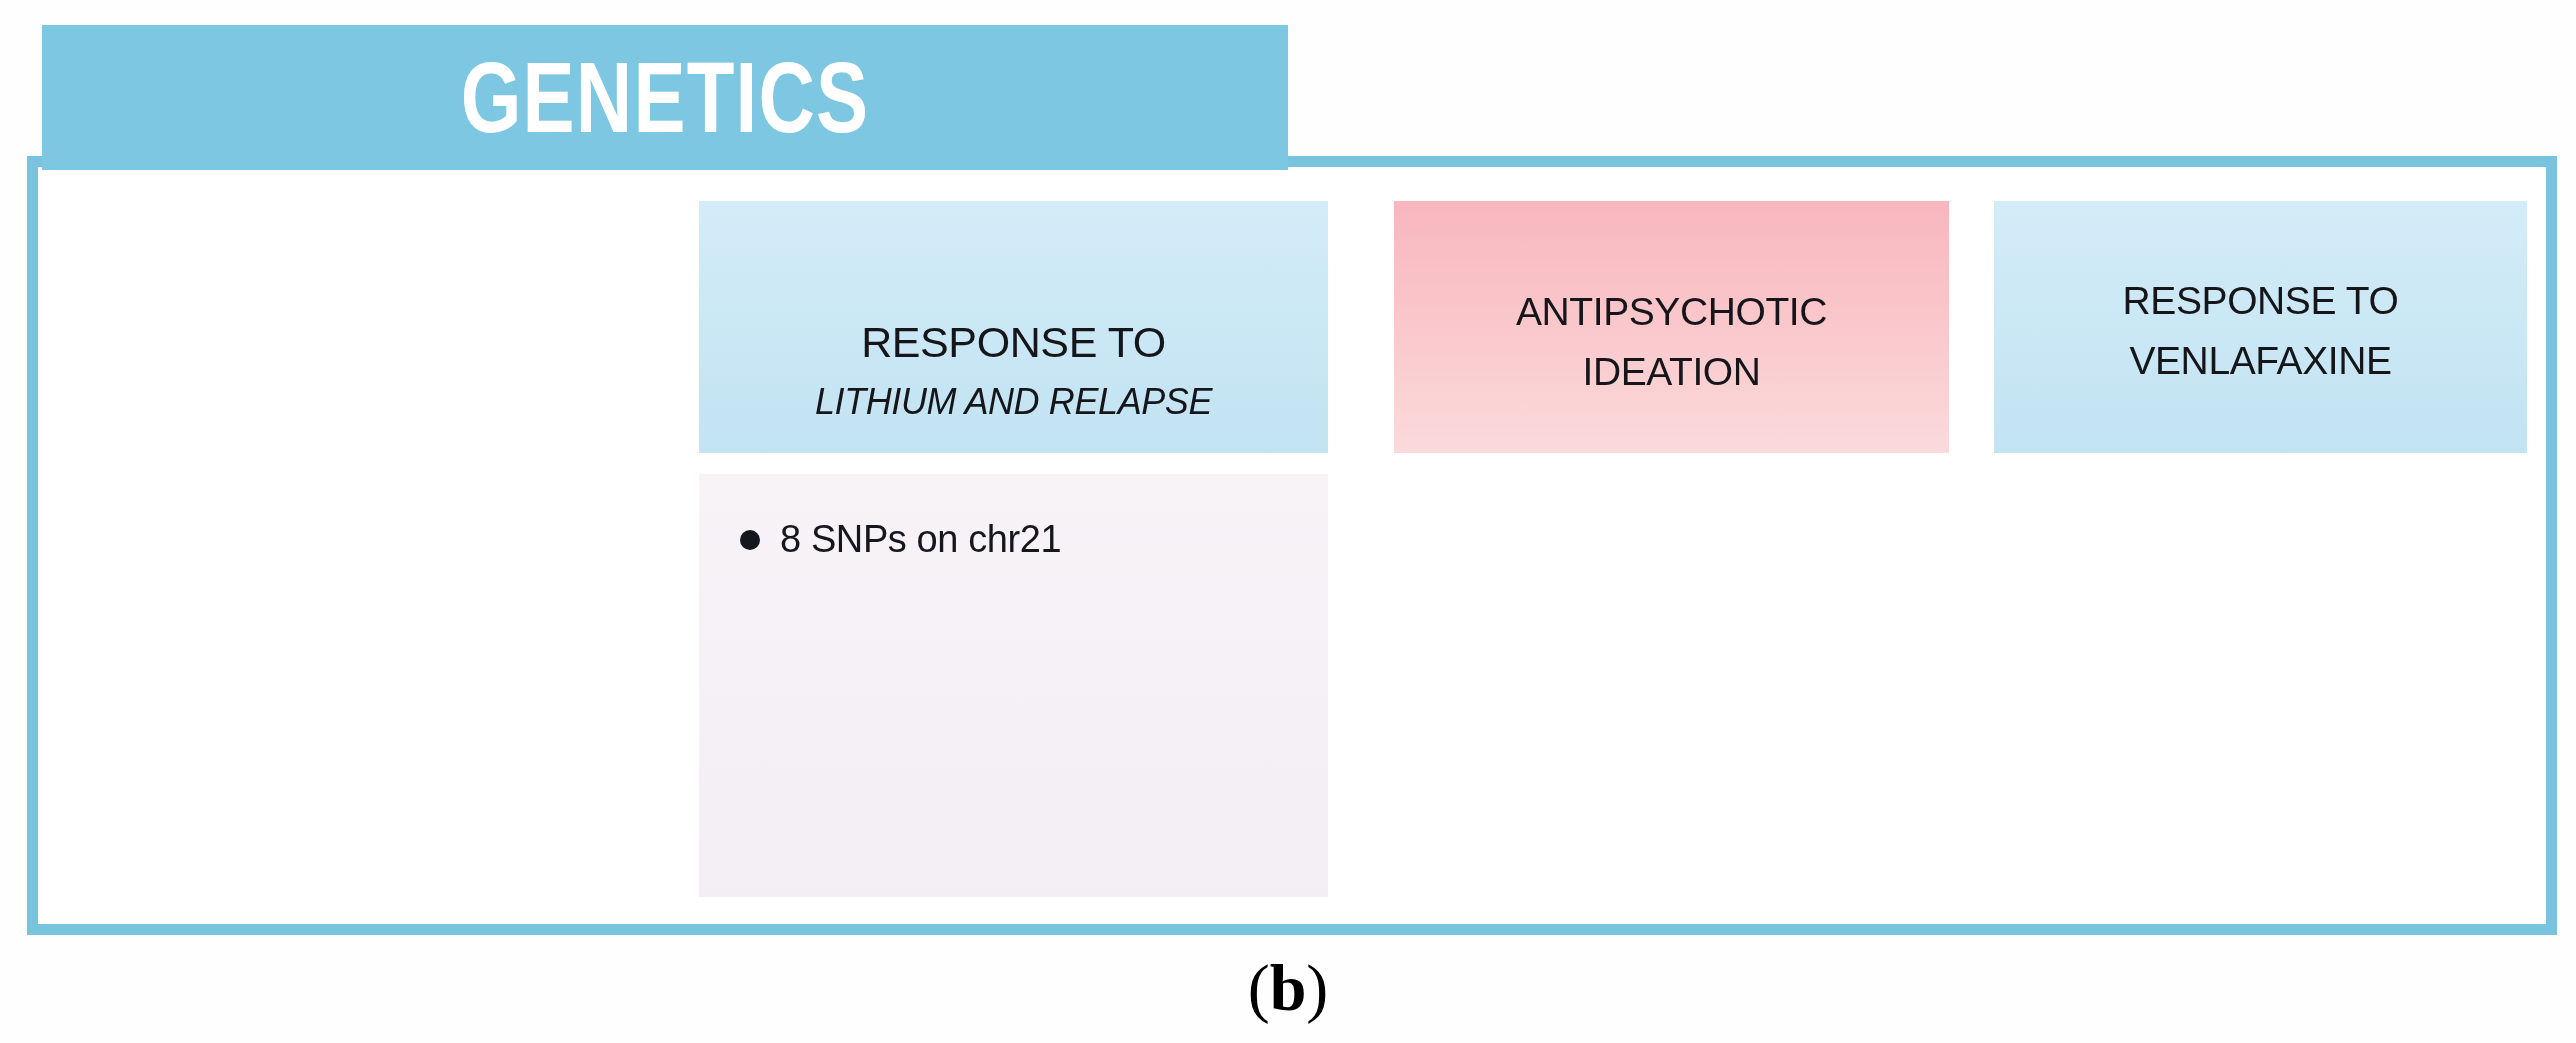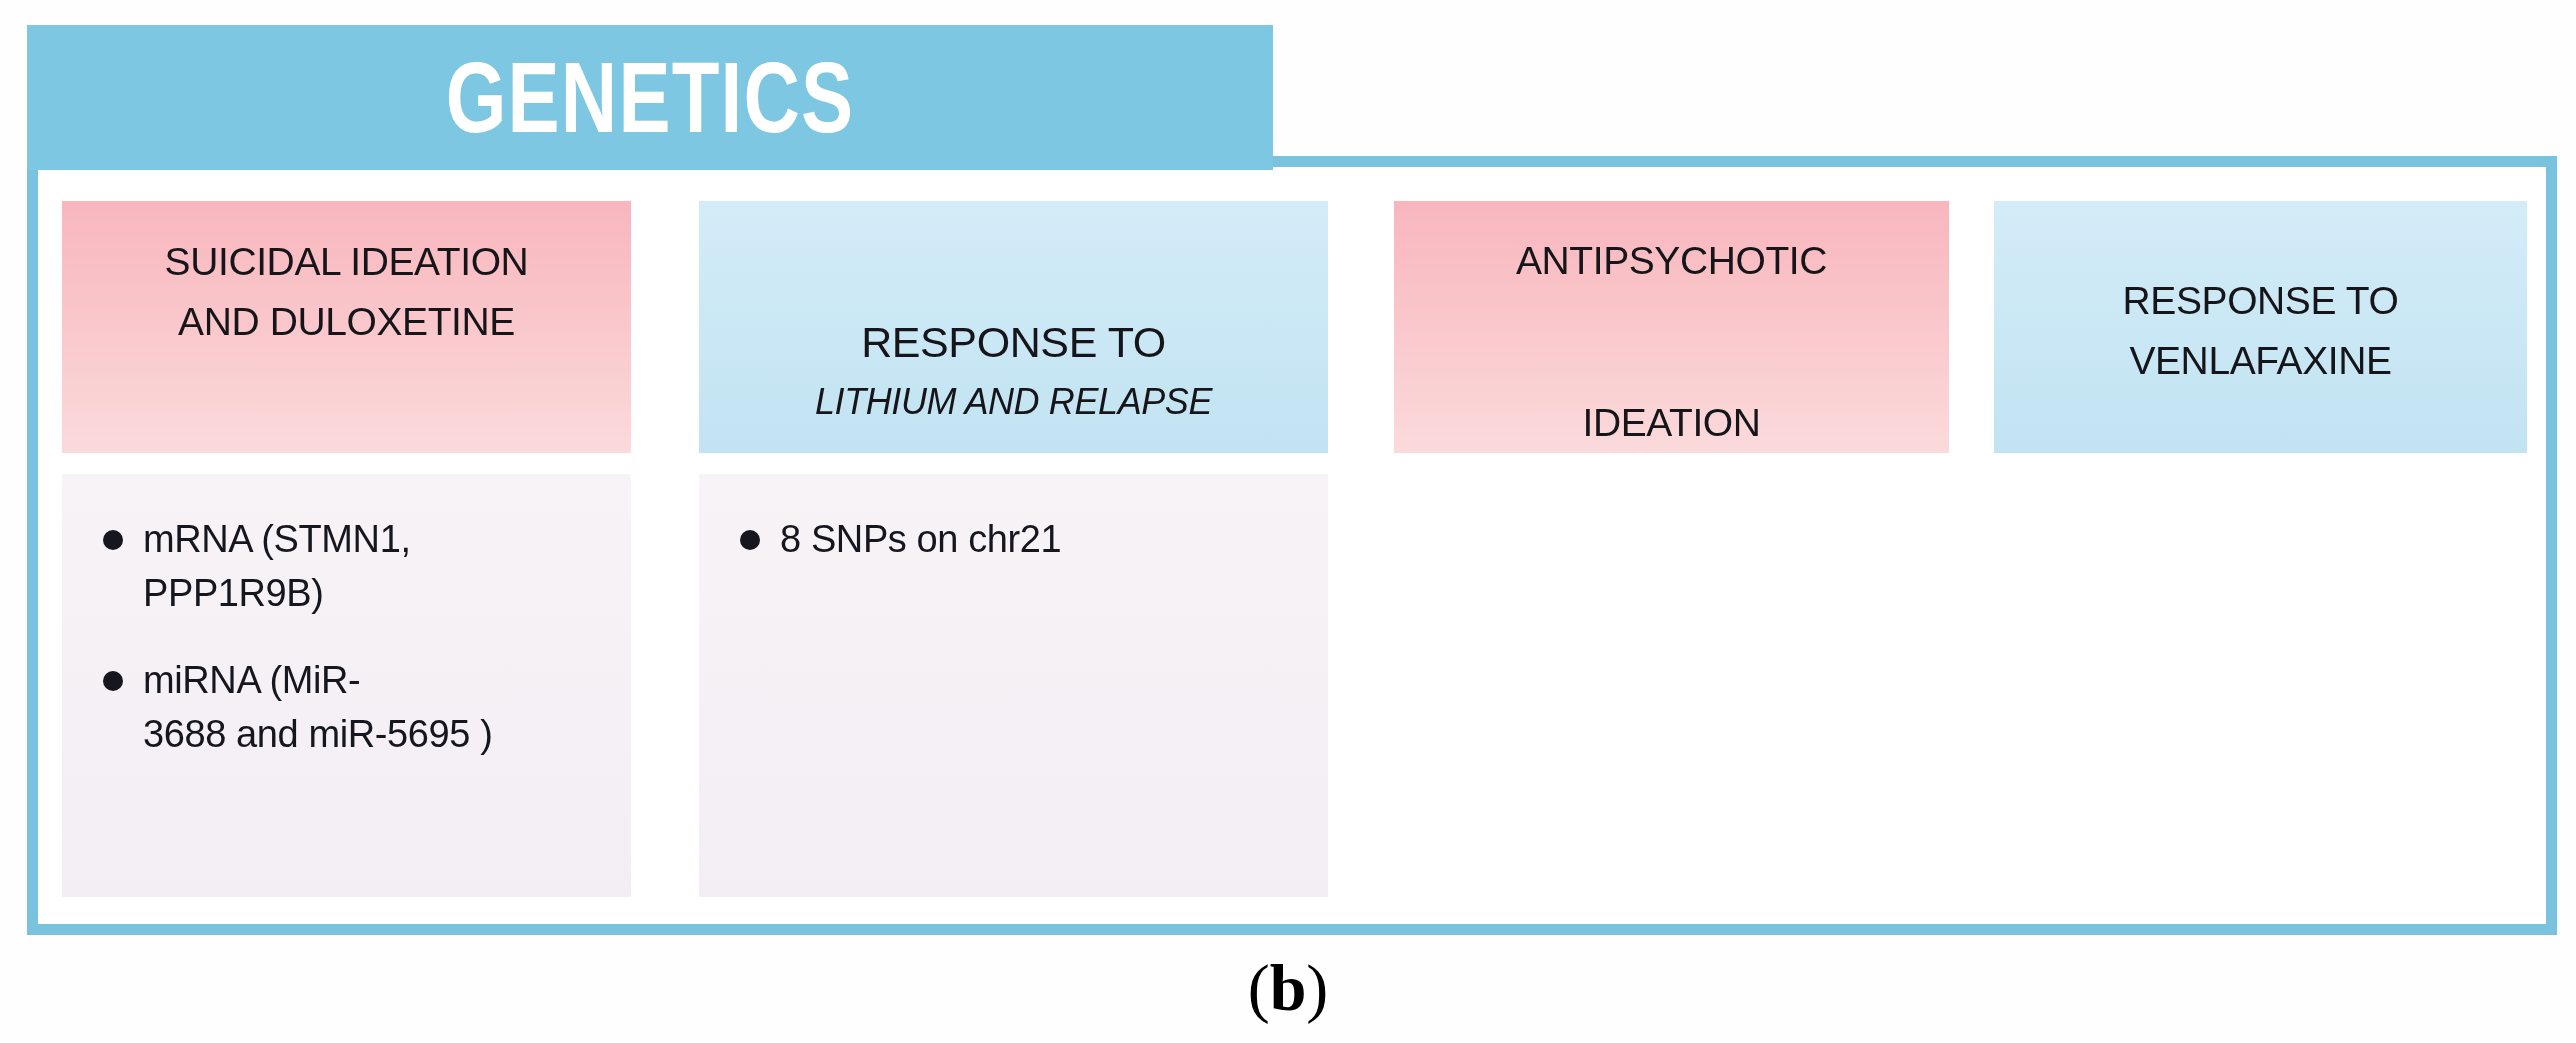--- a/index.html
+++ b/index.html
@@ -5,21 +5,21 @@
   html,body{margin:0;padding:0;background:#ffffff;}
   #page{
     position:relative;
     width:2576px;height:1043px;
     background:#fefefe;
     font-family:"Liberation Sans", sans-serif;
     overflow:hidden;
   }
   
   #banner{
-    position:absolute;left:27px;top:25px;width:1246px;height:145px;
+    position:absolute;left:42px;top:25px;width:1246px;height:145px;
     background:var(--banner-blue,#7ec7e2);
     display:flex;align-items:center;justify-content:center;
     z-index:3;
     text-align:right;
   }
   .banner-title{
     color:var(--banner-text,#ffffff);
     font-weight:bold;
     font-size:100px;
     letter-spacing:1.6px;
@@ -49,21 +49,21 @@
   }
   .tone-pink .col-header{
     background:linear-gradient(180deg,var(--pink-top,#f8b6bd) 0%,var(--pink-bottom,#fbdadb) 100%);
   }
   .tone-blue .col-header{
     background:linear-gradient(180deg,var(--blue-top,#d3ecf8) 0%,var(--blue-bottom,#c2e3f2) 100%);
   }
   .header-line{font-size:39px;line-height:60px;letter-spacing:-0.4px;white-space:nowrap;}
   #col1 .col-header{justify-content:flex-start;padding-top:31px;}
   #col2 .col-header{justify-content:flex-end;padding-bottom:21.4px;}
-  #col3 .col-header{justify-content:space-between;padding-top:30px;}
+  #col3 .col-header{justify-content:center;padding-top:30px;}
   #col4 .col-header{justify-content:center;padding-top:8.2px;}
   #col2 .hl-lg{font-size:43px;}
   #col2 .hl-sm{font-size:36px;font-style:italic;}
   
   .col-body{
     margin-top:21.4px;height:423px;box-sizing:border-box;
     background:linear-gradient(180deg,var(--body-top,#f7f3f7) 0%,var(--body-bottom,#f3eef3) 100%);
     padding:38px 23px 0 41px;
   }
   .bullet-item{display:flex;align-items:flex-start;}
@@ -93,36 +93,20 @@
 <body>
 
 <div id="page">
 
   <div id="banner">
     <span class="banner-title">GENETICS</span>
   </div>
 
   <div id="panel"></div>
 
-  <div class="col tone-pink" id="col1">
-    <div class="col-header">
-      <span class="header-line">SUICIDAL IDEATION</span>
-      <span class="header-line">AND DULOXETINE</span>
-    </div>
-    <div class="col-body">
-      <div class="bullet-item">
-        <span class="bullet-dot"></span>
-        <div class="bullet-text">mRNA (STMN1,<br>PPP1R9B)</div>
-      </div>
-      <div class="bullet-item">
-        <span class="bullet-dot"></span>
-        <div class="bullet-text">miRNA (MiR-<br>3688 and miR-5695 )</div>
-      </div>
-    </div>
-  </div>
 
   <div class="col tone-blue" id="col2">
     <div class="col-header">
       <span class="header-line hl-lg">RESPONSE TO</span>
       <span class="header-line hl-sm">LITHIUM AND RELAPSE</span>
     </div>
     <div class="col-body">
       <div class="bullet-item">
         <span class="bullet-dot"></span>
         <div class="bullet-text">8 SNPs on chr21</div>

